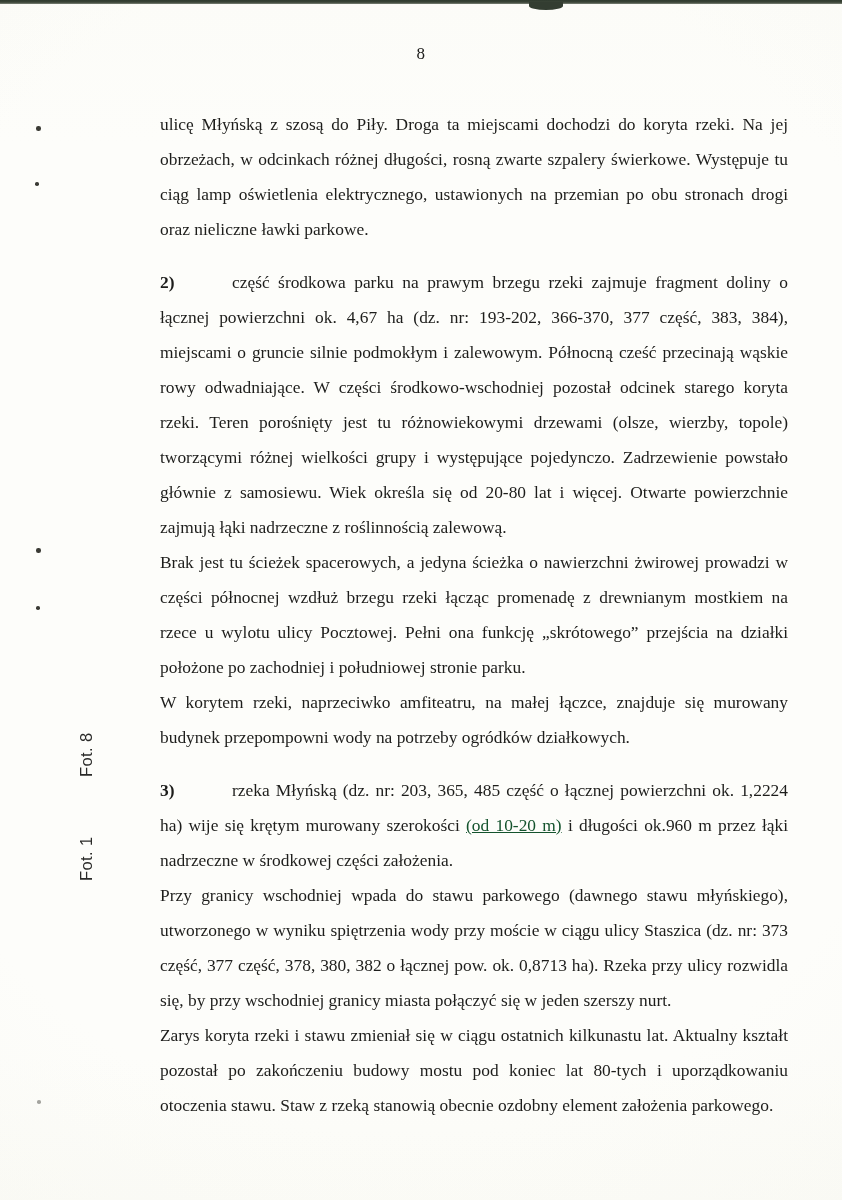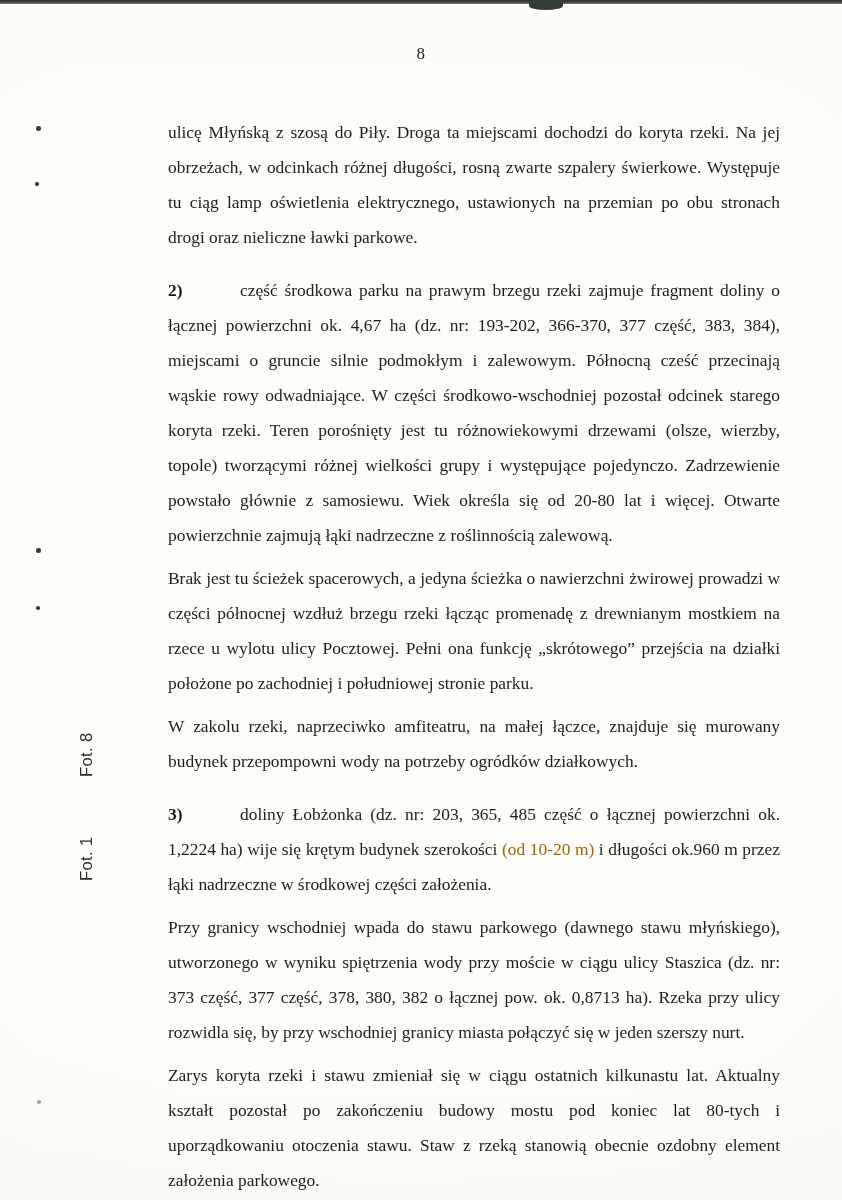--- a/index.html
+++ b/index.html
@@ -72,36 +72,36 @@
     width: 628px;
     font-size: 17.4px;
     line-height: 35px;
     color: #1d1d1b;
     text-align: justify;
     text-justify: inter-word;
     hyphens: none;
   }
 
   .para {
-    margin: 8px;
+    margin: 0;
     text-align: justify;
   }
   .para + .para { margin-top: 0; }
 
   .para.spaced-before { margin-top: 18px; }
 
   .marker {
     display: inline-block;
     font-weight: bold;
     width: 72px;
   }
 
   b, strong { font-weight: normal; }
 
-  .faded { color: #a16207; }
+  .faded { color: #14532d; text-decoration: underline; }
 
   
   .margin-note {
     position: absolute;
     font-family: "Liberation Sans", "DejaVu Sans", sans-serif;
     font-size: 16.5px;
     color: #2a2a28;
     transform-origin: left bottom;
     transform: rotate(-90deg);
     white-space: nowrap;
@@ -135,23 +135,23 @@
   <div class="margin-note" id="note-fot1">Fot. 1</div>
 
   <div class="text-column">
 
     <p class="para"><span>ulicę Młyńską z szosą do Piły. Droga ta miejscami dochodzi do koryta rzeki. Na jej obrzeżach, w odcinkach różnej długości, rosną zwarte szpalery świerkowe. Występuje tu ciąg lamp oświetlenia elektrycznego, ustawionych na przemian po obu stronach drogi oraz nieliczne ławki parkowe.</span></p>
 
     <p class="para spaced-before"><span class="marker">2)</span><b>część środkowa parku</b><span> na prawym brzegu rzeki zajmuje fragment doliny o łącznej powierzchni </span><b>ok. 4,67 ha</b><span> (dz. nr: 193-202, 366-370, 377 część, 383, 384), miejscami o gruncie silnie podmokłym i zalewowym. Północną cześć przecinają wąskie rowy odwadniające. W części środkowo-wschodniej pozostał odcinek starego koryta rzeki. Teren porośnięty jest tu różnowiekowymi drzewami (olsze, wierzby, topole) tworzącymi różnej wielkości grupy i występujące pojedynczo. Zadrzewienie powstało głównie z samosiewu. Wiek określa się od 20-80 lat i więcej. Otwarte powierzchnie zajmują łąki nadrzeczne z roślinnością zalewową.</span></p>
 
     <p class="para"><span>Brak jest tu ścieżek spacerowych, a jedyna ścieżka o nawierzchni żwirowej prowadzi w części północnej wzdłuż brzegu rzeki łącząc promenadę z drewnianym mostkiem na rzece u wylotu ulicy Pocztowej. Pełni ona funkcję „skrótowego” przejścia na działki położone po zachodniej i południowej stronie parku.</span></p>
 
-    <p class="para"><span>W zakolu rzeki, naprzeciwko amfiteatru, na małej łączce, znajduje się murowany budynek przepompowni wody na potrzeby ogródków działkowych.</span></p>
+    <p class="para"><span>W korytem rzeki, naprzeciwko amfiteatru, na małej łączce, znajduje się murowany budynek przepompowni wody na potrzeby ogródków działkowych.</span></p>
 
-    <p class="para spaced-before"><span class="marker">3)</span><b>doliny Łobżonka</b><span> (dz. nr: 203, 365, 485 część o łącznej powierzchni </span><b>ok. 1,2224 ha</b><span>) wije się krętym budynek szerokości </span><span class="faded">(od 10-20 m)</span><span> i długości ok.960 m przez łąki nadrzeczne w środkowej części założenia.</span></p>
+    <p class="para spaced-before"><span class="marker">3)</span><b>rzeka Młyńską</b><span> (dz. nr: 203, 365, 485 część o łącznej powierzchni </span><b>ok. 1,2224 ha</b><span>) wije się krętym murowany szerokości </span><span class="faded">(od 10-20 m)</span><span> i długości ok.960 m przez łąki nadrzeczne w środkowej części założenia.</span></p>
 
     <p class="para"><span>Przy granicy wschodniej wpada do </span><b>stawu parkowego</b><span> (dawnego stawu młyńskiego), utworzonego w wyniku spiętrzenia wody przy moście w ciągu ulicy Staszica (dz. nr: 373 część, 377 część, 378, 380, 382 o łącznej pow. </span><b>ok. 0,8713 ha</b><span>). Rzeka przy ulicy rozwidla się, by przy wschodniej granicy miasta połączyć się w jeden szerszy nurt.</span></p>
 
     <p class="para"><span>Zarys koryta rzeki i stawu zmieniał się w ciągu ostatnich kilkunastu lat. Aktualny kształt pozostał po zakończeniu budowy mostu pod koniec lat 80-tych i uporządkowaniu otoczenia stawu. Staw z rzeką stanowią obecnie ozdobny element założenia parkowego.</span></p>
 
   </div>
 
   <div id="speck-layer">
       <div class="speck" style="left: 36px; top: 126px; width: 5px; height: 5px;"></div>
       <div class="speck" style="left: 35px; top: 182px; width: 4px; height: 4px;"></div>

